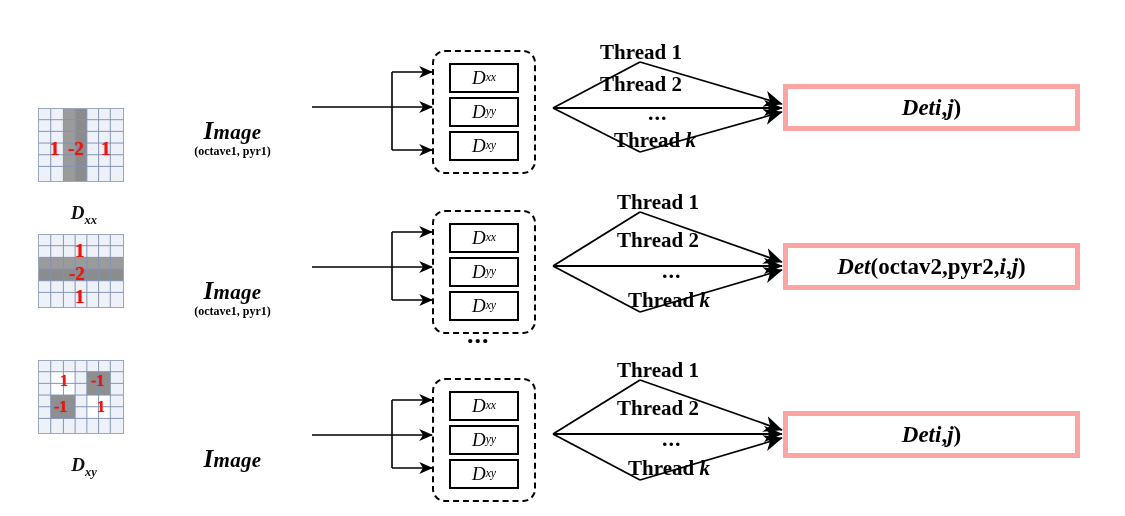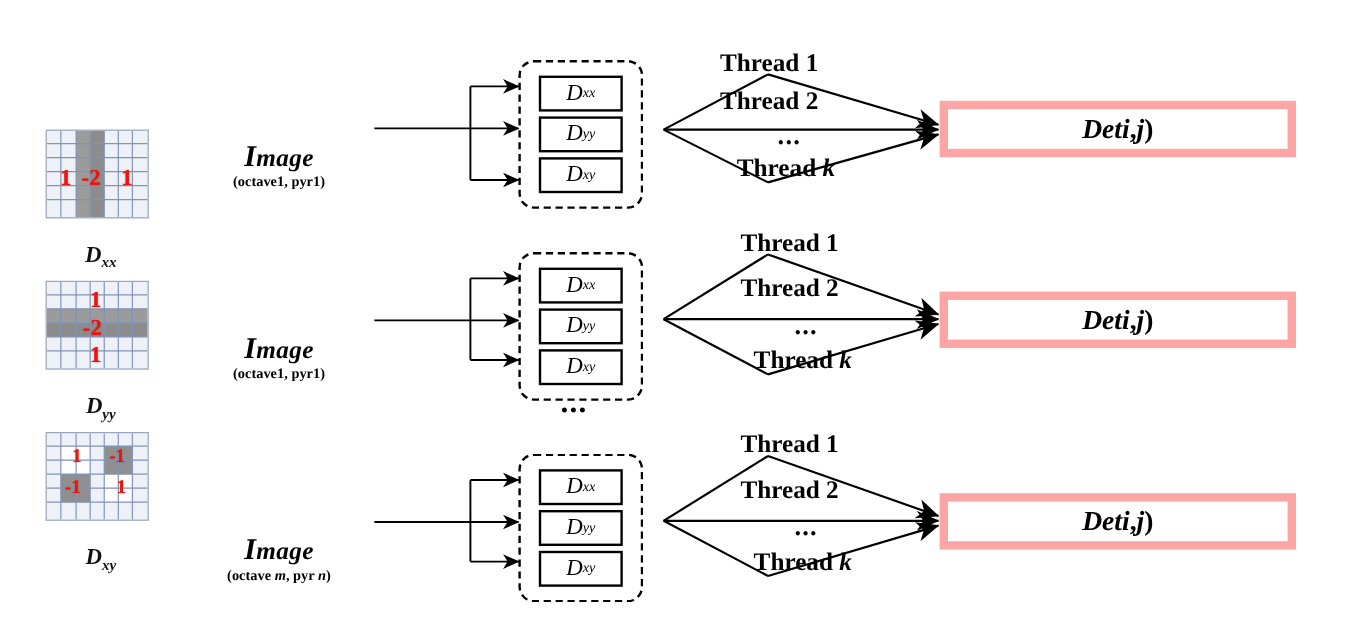--- a/index.html
+++ b/index.html
@@ -147,21 +147,21 @@
     font-weight: bold;
     font-size: 22px;
     color: #000;
     letter-spacing: 1px;
   }
 
   
   .det-box {
     position: absolute;
     height: 47px;
-    border: 7px solid #fca5a5;
+    border: 5px solid #fca5a5;
     box-sizing: border-box;
     background: #fff;
     display: flex;
     align-items: center;
     justify-content: center;
     font-family: "Liberation Serif", serif;
     font-weight: bold;
     font-size: 23px;
     color: #000;
     white-space: nowrap;
@@ -267,23 +267,20 @@
           <line x1="0" y1="11" x2="86" y2="11"></line>
           <line x1="0" y1="23" x2="86" y2="23"></line>
           <line x1="0" y1="35" x2="86" y2="35"></line>
           <line x1="0" y1="47" x2="86" y2="47"></line>
           <line x1="0" y1="59" x2="86" y2="59"></line>
         </g>
       </svg>
       <span class="knum" style="left:36px; top:6px;">1</span>
       <span class="knum" style="left:30px; top:29px;">-2</span>
       <span class="knum" style="left:36px; top:52px;">1</span>
-    </div>
-    <div class="kernel-label">
-      <span>D</span><sub>yy</sub>
     </div>
   </div>
 
   <div class="kernel-block" style="left:38px; top:360px;">
     <div class="kernel-grid">
       <svg class="kgrid-lines" viewBox="0 0 86 74" preserveAspectRatio="none">
         <rect x="12" y="11" width="25" height="24" fill="#ffffff"></rect>
         <rect x="49" y="11" width="24" height="24" fill="#8f8f8f"></rect>
         <rect x="12" y="35" width="25" height="24" fill="#8f8f8f"></rect>
         <rect x="49" y="35" width="24" height="24" fill="#ffffff"></rect>
@@ -366,29 +363,29 @@
 
   <div class="ellipsis-dots" style="left:467px; top:322px;">...</div>
 
   <div class="thread-label" style="left:617px; top:190px;">Thread 1</div>
   <div class="thread-label" style="left:617px; top:228px;">Thread 2</div>
   <div class="thread-dots" style="left:662px; top:258px;">...</div>
   <div class="thread-label" style="left:628px; top:288px;"><span>Thread </span><i>k</i></div>
 
   <div class="det-box" style="left:783px; top:243px; width:297px;">
     <i>Det</i>
+      <span>(octav2,pyr2, </span>
       <i>i</i>
       <span>, </span>
       <i>j</i>
       <span>)</span>
   </div>
 
   <div class="image-label" style="left:140px; top:410px; width:185px;">
     <div class="ttl"><span class="cap">I</span><span>mage</span></div>
-    <div class="sub">(octave <i>m</i>, pyr <i>n</i>)</div>
   </div>
 
   <div class="dgroup" style="left:432px; top:378px;">
     <div class="dbox">
         <span>D</span>
         <sub>xx</sub>
       </div>
     <div class="dbox">
         <span>D</span>
         <sub>yy</sub>

